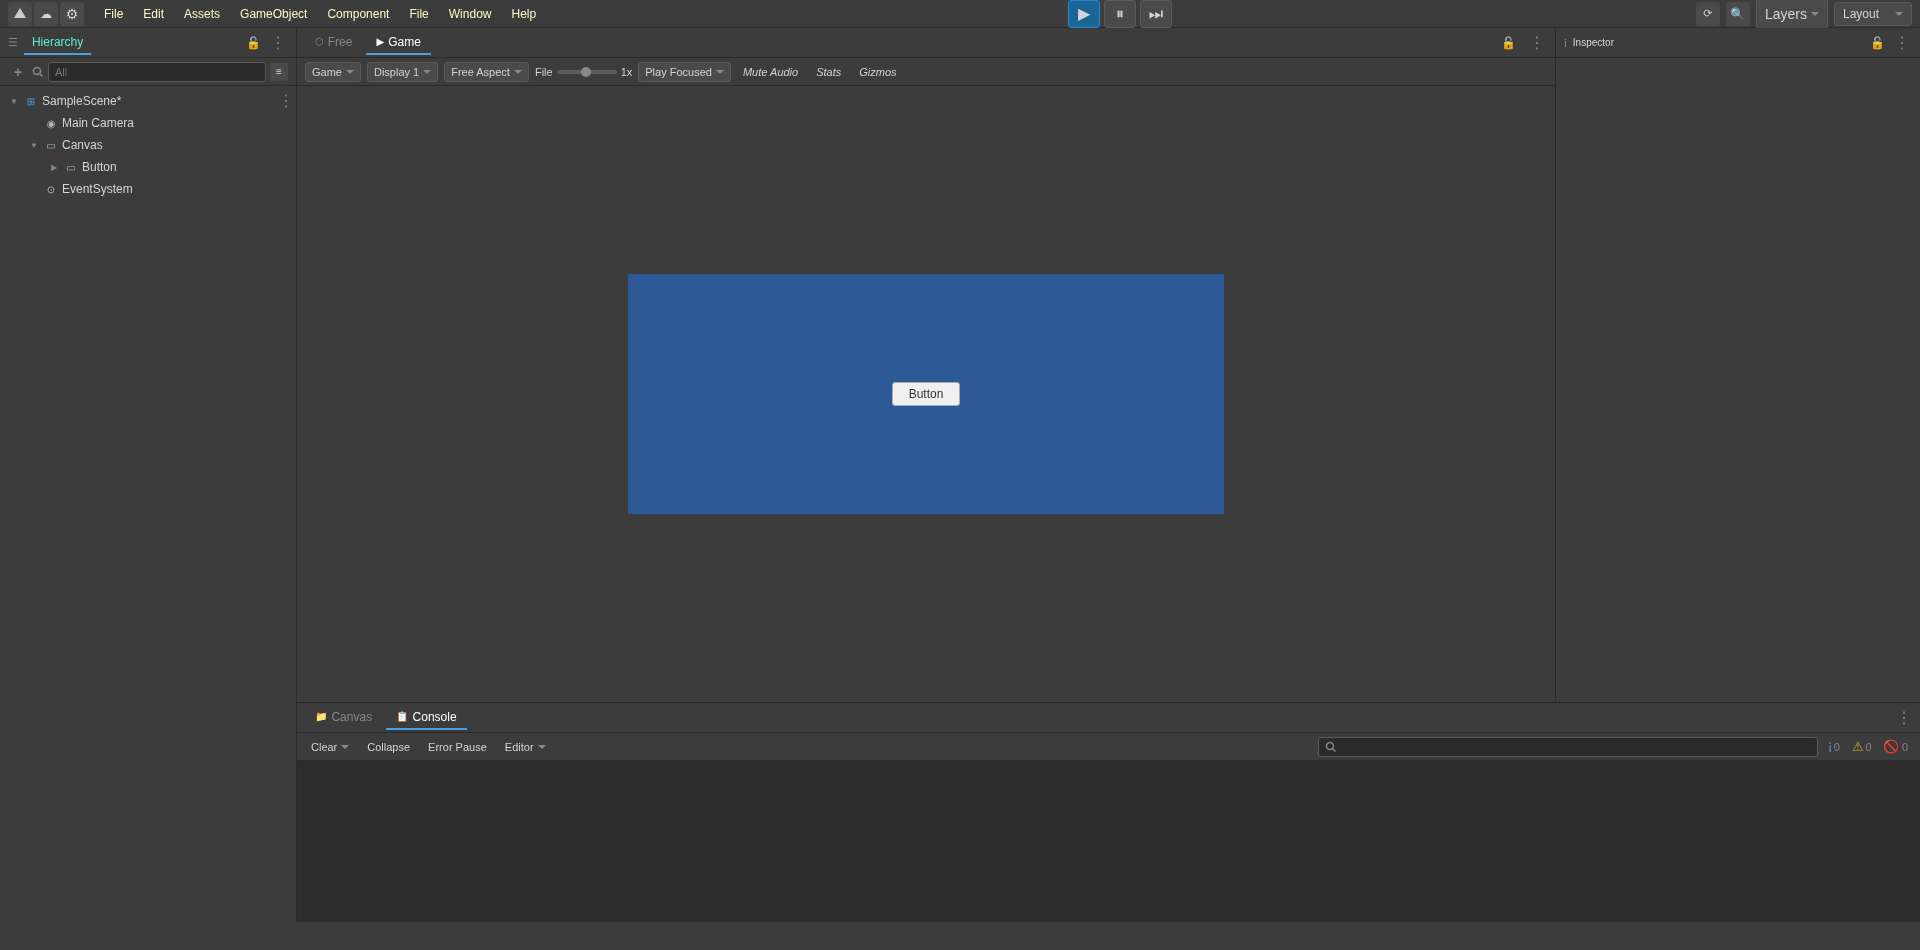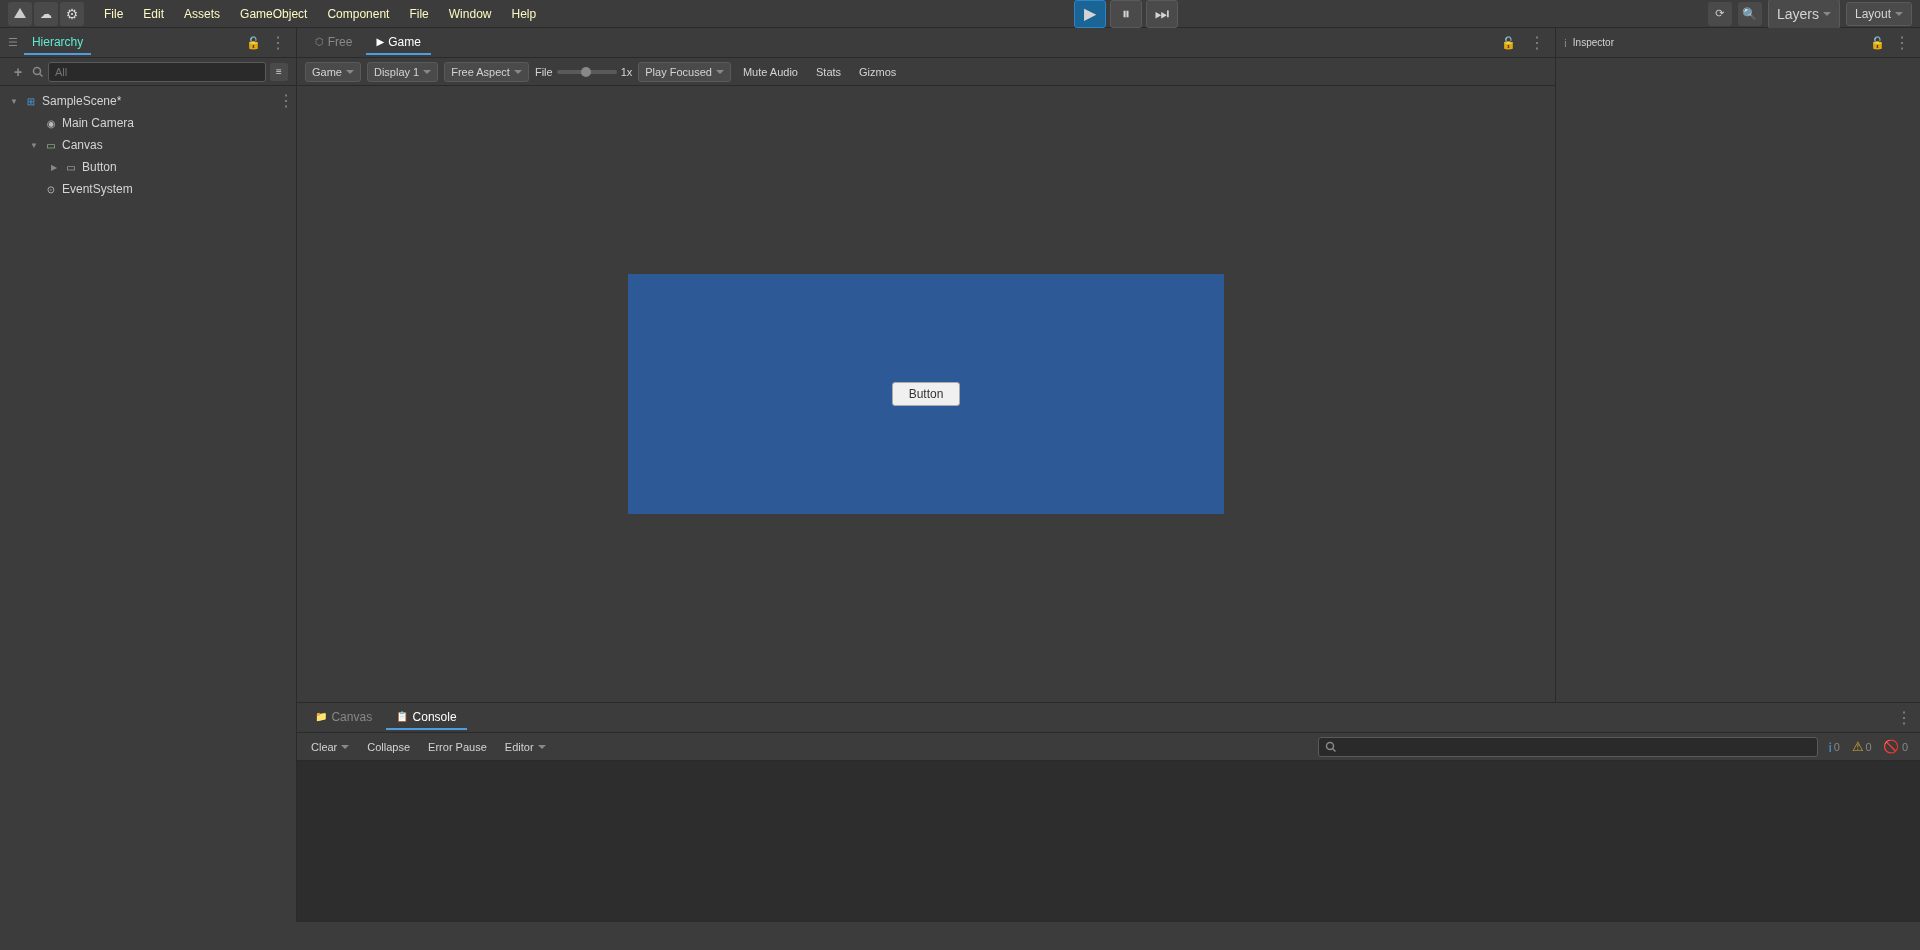--- a/index.html
+++ b/index.html
@@ -44,21 +44,21 @@
       border: 1px solid #5a5a5a;
       border-radius: 3px;
       padding: 14px 8px;
       cursor: pointer;
       height: 24px;
       font-size: 14px;
     }
     .layout-btn {
       display: flex;
       align-items: center;
-      gap: 4px;
+      gap: 16px;
       background: #4a4a4a;
       border: 1px solid #5a5a5a;
       border-radius: 3px;
       padding: 2px 8px;
       cursor: pointer;
       height: 24px;
       font-size: 12px;
     }
 
     
@@ -277,20 +277,21 @@
       position: absolute;
       top: -3px;
       left: 40%;
     }
     .game-btn {
       padding: 2px 6px;
       font-size: 11px;
       color: #d4d4d4;
       cursor: pointer;
       border-radius: 3px;
+      font-style: italic;
     }
 
     
     #game-viewport {
       flex: 1;
       display: flex;
       align-items: center;
       justify-content: center;
       background: #3c3c3c;
       overflow: hidden;

